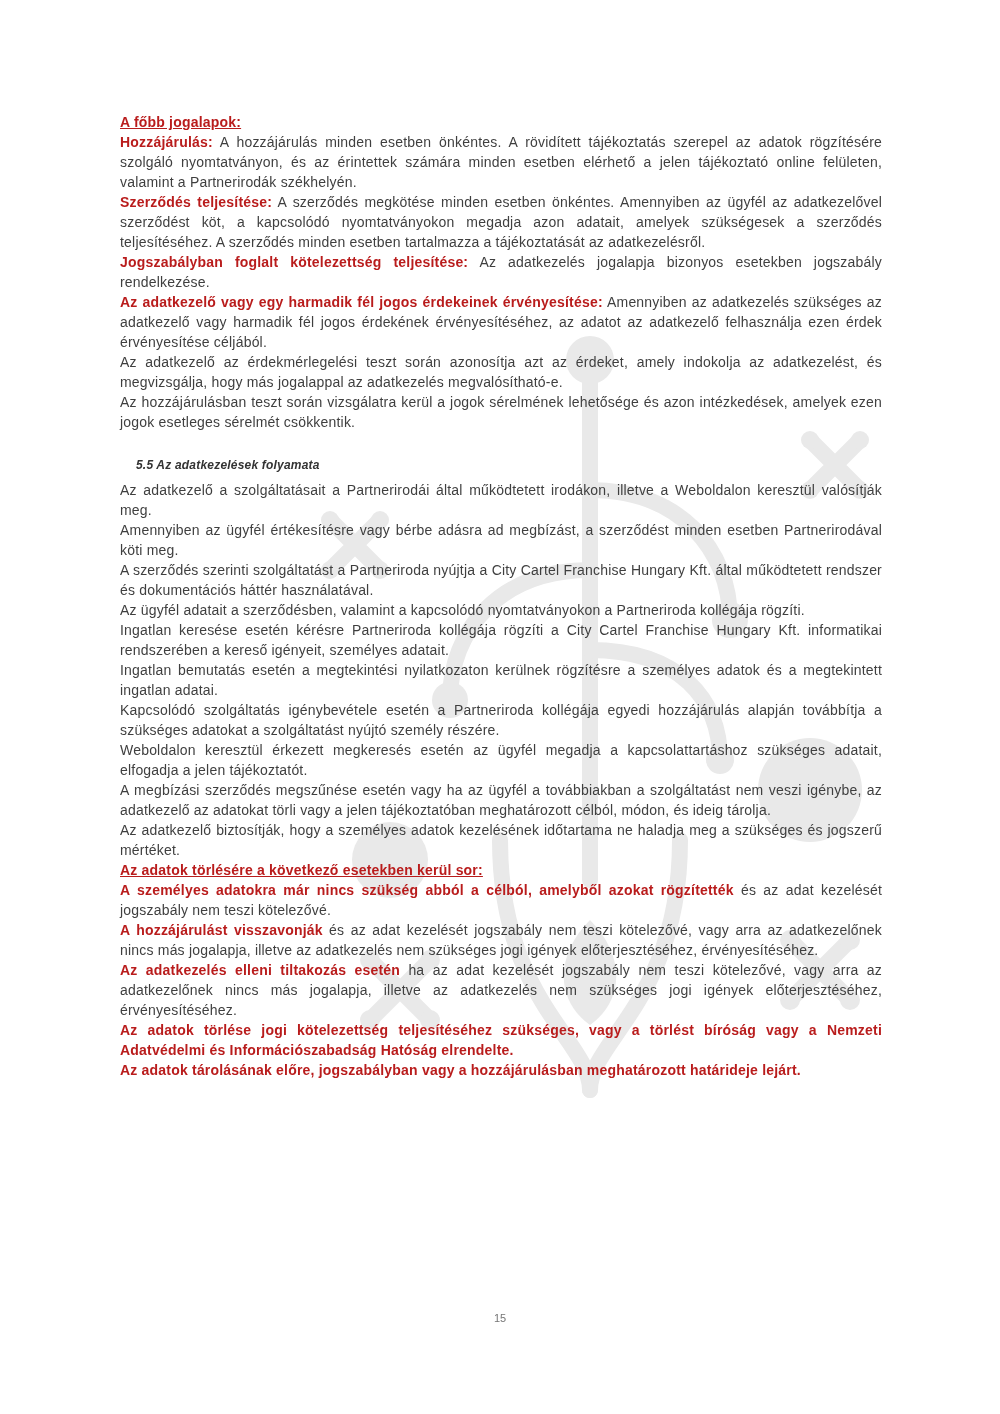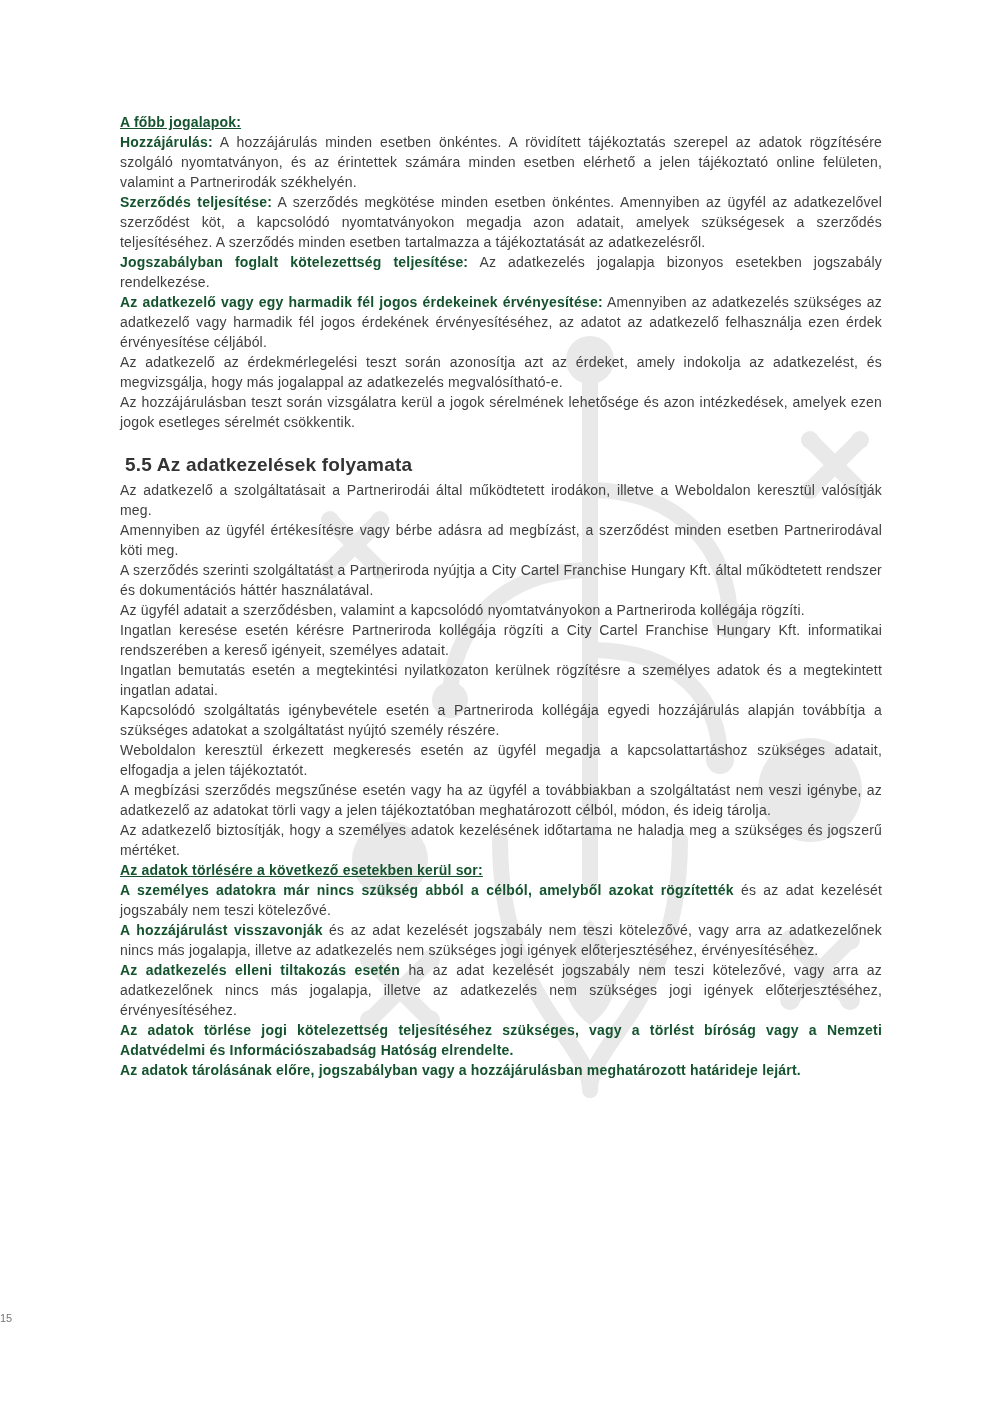--- a/index.html
+++ b/index.html
@@ -25,35 +25,36 @@
     z-index: 1;
   }
   .p {
     margin: 0;
     font-size: 14px;
     line-height: 20px;
     text-align: justify;
     letter-spacing: 0.2px;
     color: #3f3f3f;
   }
-  .lead { font-weight: 700; color: #14532d; }
+  .lead { font-weight: 700; color: #b91c1c; }
   .u { text-decoration: underline; }
   h2.section {
-    font-size: 19px;
+    font-size: 12px;
     line-height: 22px;
     font-weight: 700;
     color: #333333;
-    margin: 22px 0 4px 5px;
+    margin: 22px 0 4px 16px;
     letter-spacing: 0.2px;
+    font-style: italic;
   }
   .page-number {
     position: absolute;
     left: 0; right: 0;
     top: 1312px;
-    text-align: left;
+    text-align: center;
     font-size: 11px;
     color: #757575;
     z-index: 1;
   }
 </style>
 </head>
 <body>
 
 <svg class="watermark" viewBox="0 0 680 800" aria-hidden="true">
   <g stroke="#e9e9e9" fill="none" stroke-width="16" stroke-linecap="round">

